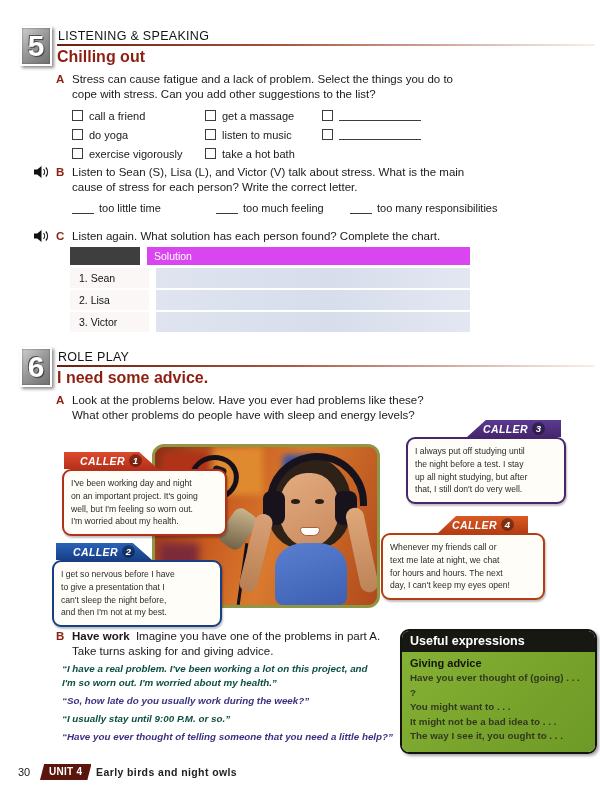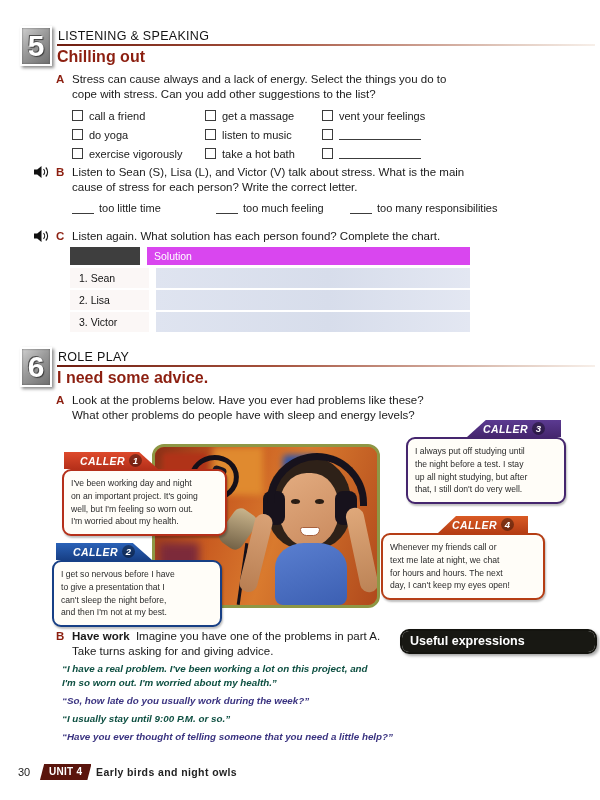--- a/index.html
+++ b/index.html
@@ -64,21 +64,21 @@
 <div id="page">
 
   <div class="abs numbadge" style="left:20px;top:26px;">
     <span>5</span>
   </div>
   <div class="abs sechead" style="left:58px;top:29px;text-align:right;">LISTENING &amp; SPEAKING</div>
   <div class="abs secline" style="left:57px;top:44px;width:538px;"></div>
   <div class="abs sectitle" style="left:57px;top:48px;">Chilling out</div>
 
   <div class="abs ltr" style="left:56px;top:73px;">A</div>
-  <div class="abs ptext" style="left:72px;top:72px;width:450px;">Stress can cause always and a lack of energy. Select the things you do to
+  <div class="abs ptext" style="left:72px;top:72px;width:450px;">Stress can cause fatigue and a lack of problem. Select the things you do to
 cope with stress. Can you add other suggestions to the list?</div>
 
   <div class="abs" style="left:72px;top:106px;width:470px;display:flex;">
     <div style="width:133px;">
       <div class="ckrow">
           <span class="ckbox"></span>
           <span class="cklabel">call a friend</span>
         </div>
       <div class="ckrow">
           <span class="ckbox"></span>
@@ -97,24 +97,20 @@
       <div class="ckrow">
           <span class="ckbox"></span>
           <span class="cklabel">listen to music</span>
         </div>
       <div class="ckrow">
           <span class="ckbox"></span>
           <span class="cklabel">take a hot bath</span>
         </div>
     </div>
     <div>
-      <div class="ckrow">
-          <span class="ckbox"></span>
-          <span class="cklabel">vent your feelings</span>
-        </div>
       <div class="ckrow">
           <span class="ckbox"></span>
           <span class="blankline"></span>
         </div>
       <div class="ckrow">
           <span class="ckbox"></span>
           <span class="blankline"></span>
         </div>
     </div>
   </div>
@@ -253,19 +249,26 @@
   <div class="abs" style="left:62px;top:662px;width:338px;">
     <div class="quote q-green">“I have a real problem. I've been working a lot on this project, and
 I'm so worn out. I'm worried about my health.”</div>
     <div class="quote q-purple">“So, how late do you usually work during the week?”</div>
     <div class="quote q-green">“I usually stay until 9:00 P.M. or so.”</div>
     <div class="quote q-purple">“Have you ever thought of telling someone that you need a little help?”</div>
   </div>
 
   <div id="useful" class="abs" style="left:400px;top:629px;">
     <div class="uhead">Useful expressions</div>
+    <div class="ubody">
+      <div class="usub">Giving advice</div>
+      <div class="uline">Have you ever thought of (going) . . . ?</div>
+      <div class="uline">You might want to . . .</div>
+      <div class="uline">It might not be a bad idea to . . .</div>
+      <div class="uline">The way I see it, you ought to . . .</div>
+    </div>
   </div>
 
   <div class="abs" style="left:18px;top:766px;font-size:11px;color:#222;">30</div>
   <div class="abs unitbadge" style="left:40px;top:764px;">UNIT 4</div>
   <div class="abs" style="left:96px;top:766px;font-size:10.5px;font-weight:bold;letter-spacing:.4px;color:#222;">Early birds and night owls</div>
 
 </div>
 
 </body></html>

